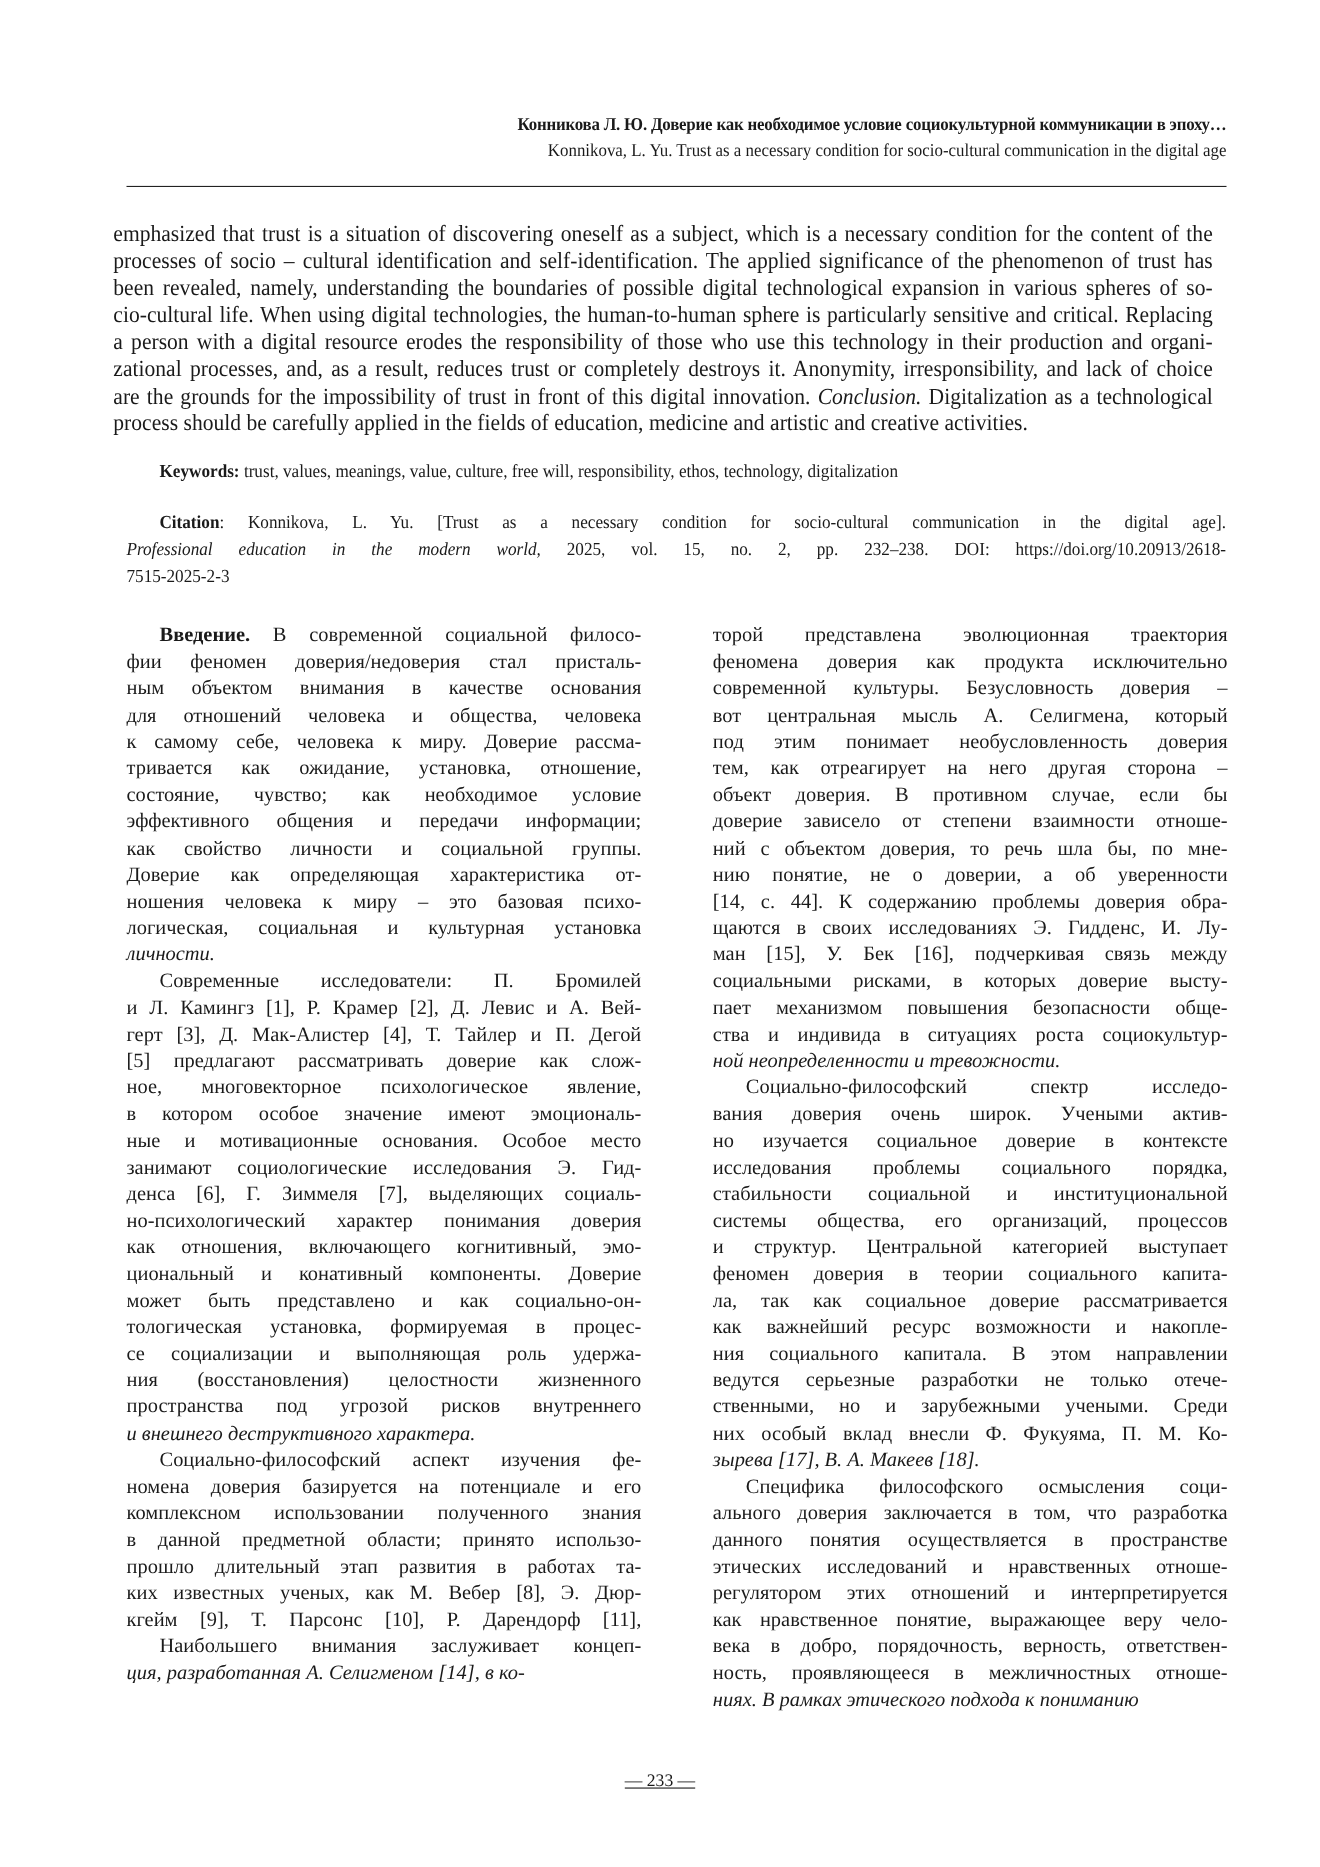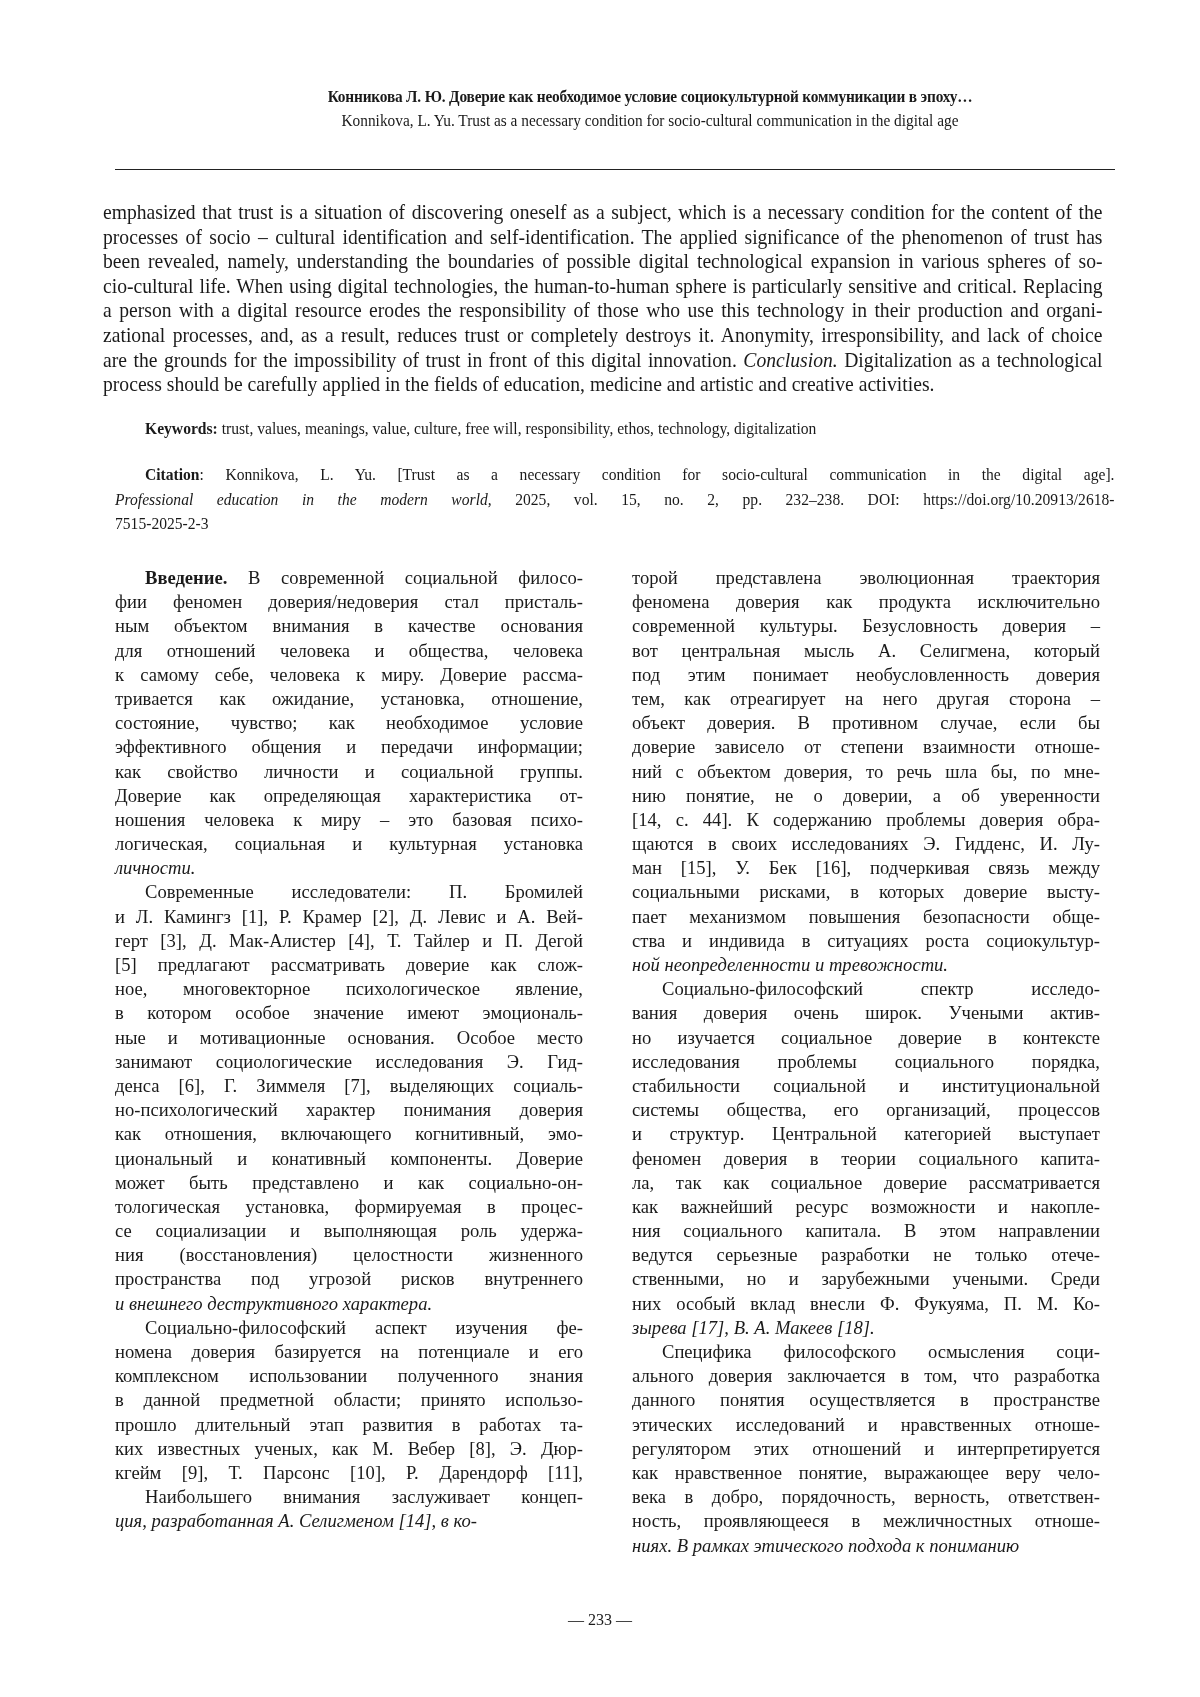--- a/index.html
+++ b/index.html
@@ -1,36 +1,36 @@
 <!DOCTYPE html>
 <html><head>
 <meta charset="utf-8">
 <style>
   html, body { margin:0; padding:0; background:#ffffff; }
   body { width:1200px; height:1697px; position:relative; overflow:hidden; color:#1a1a1a; font-family:"Liberation Serif", serif; }
-  .header { position:absolute; left:115px; top:85px; width:1000px; text-align:center; }
+  .header { position:absolute; left:115px; top:101px; width:1000px; text-align:right; }
   .header .ru { font-family:"Liberation Serif", serif; font-weight:bold; font-size:16.5px; line-height:24px; letter-spacing:-0.2px; transform:scaleX(0.93); transform-origin:right; white-space:nowrap; }
   .header .en { font-size:16.5px; line-height:24px; transform:scaleX(0.93); transform-origin:right; white-space:nowrap; }
   .rule { position:absolute; left:115px; top:169px; width:1000px; height:0; border-top:1.5px solid #222; }
   .abstract { position:absolute; left:103px; top:200px; width:1000px; font-size:21px; line-height:24.6px; }
   .abstract .line { display:block; text-align:justify; text-align-last:justify; white-space:nowrap; transform:scaleX(0.935); transform-origin:left; width:1069px; }
   .abstract .line.last { text-align-last:left; }
   .kw { position:absolute; left:145px; top:417px; font-size:16.7px; line-height:24px; white-space:nowrap; transform:scaleX(0.935); transform-origin:left; }
   .cit { position:absolute; left:115px; top:463px; width:1000px; font-size:16.7px; line-height:24.6px; }
   .cit .line { display:block; white-space:nowrap; text-align:justify; text-align-last:justify; width:1069px; transform:scaleX(0.935); transform-origin:left; }
   .cit .line.first { padding-left:32px; width:1037px; }
   .cit .line.last { text-align-last:left; }
   .col { position:absolute; top:566px; width:468px; font-size:18.6px; line-height:24.2px; }
   .col.left { left:115px; }
-  .col.right { left:632px; }
+  .col.right { left:648px; }
   .col .ln { display:block; text-align:justify; text-align-last:justify; white-space:nowrap; height:24.2px; }
   .col .ln.indent { padding-left:30px; }
   .col .ln.end { text-align-last:left;font-style:italic; }
   b { font-weight:bold; }
-  .pagenum { position:absolute; top:1611px; left:0; width:1200px; text-align:center; font-size:16px; }
+  .pagenum { position:absolute; top:1611px; left:0; width:1200px; text-align:center; font-size:16px;text-decoration:underline; }
 </style>
 </head>
 <body>
 
 <div class="header">
   <div class="ru">Конникова Л. Ю. Доверие как необходимое условие социокультурной коммуникации в эпоху…</div>
   <div class="en">Konnikova, L. Yu. Trust as a necessary condition for socio-cultural communication in the digital age</div>
 </div>
 <div class="rule"></div>
 

